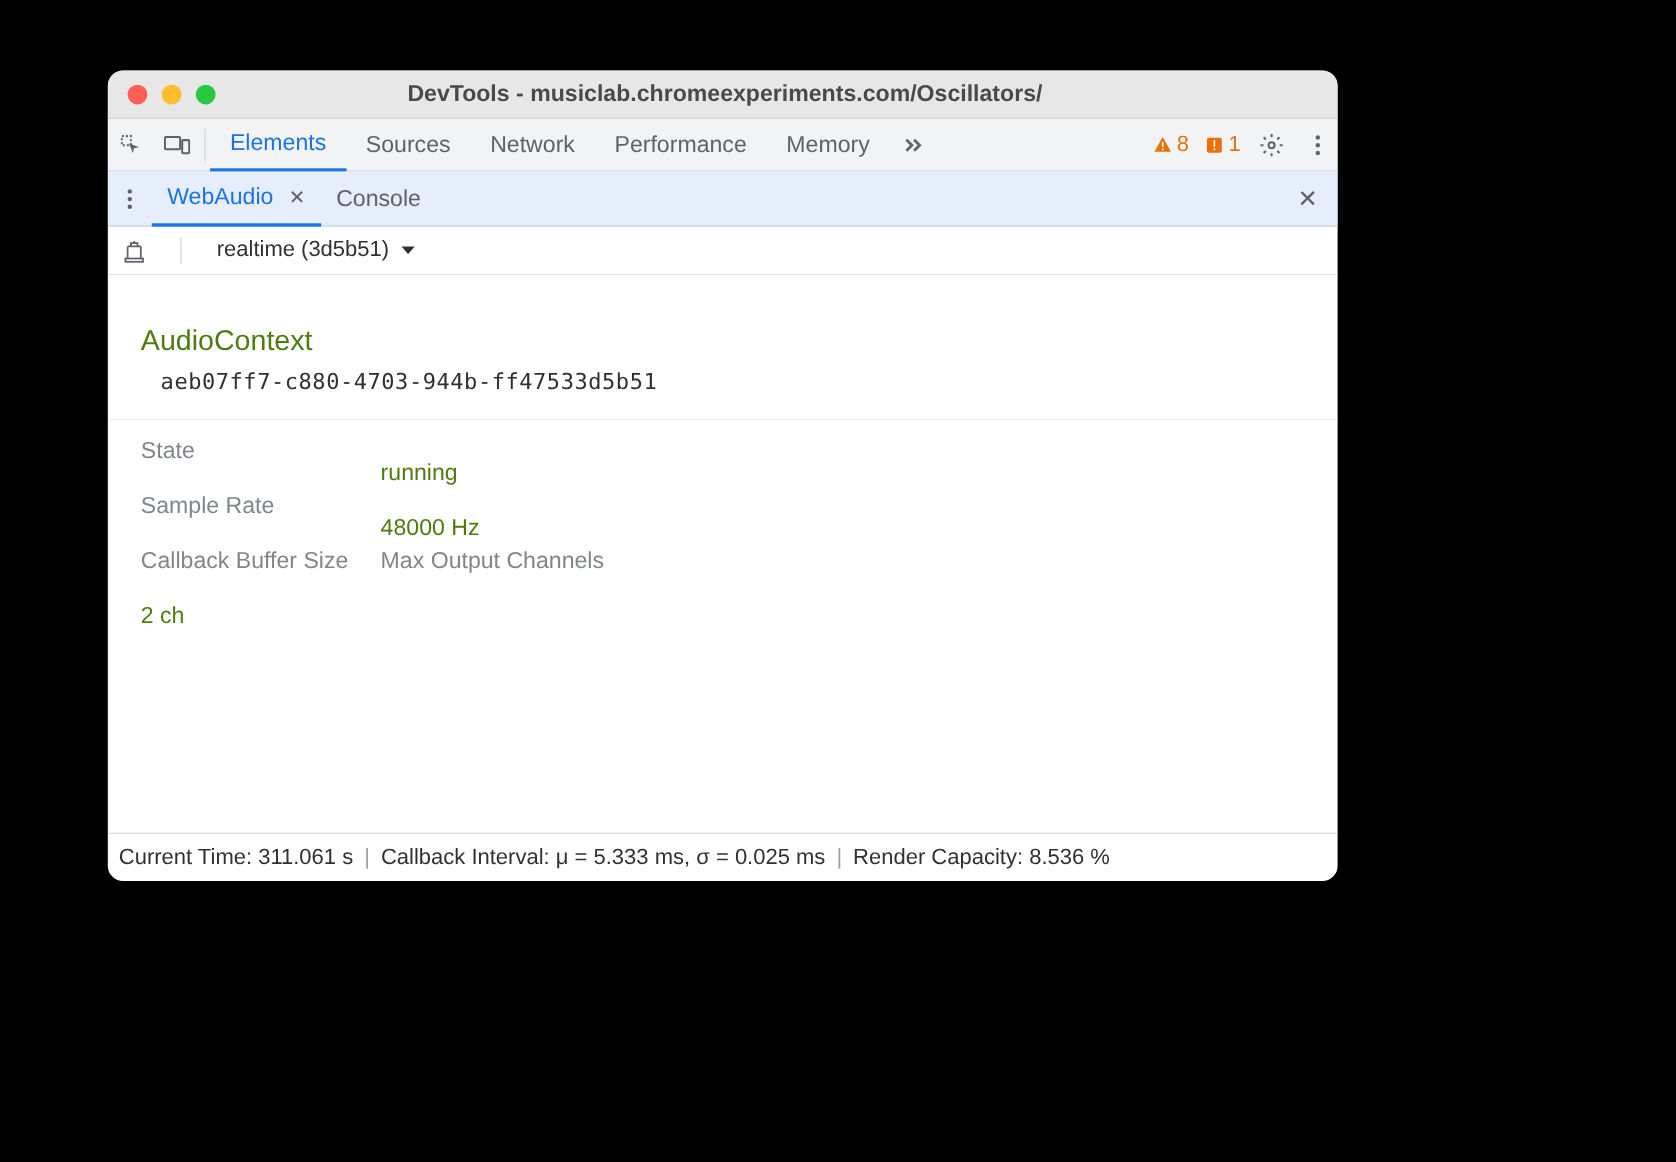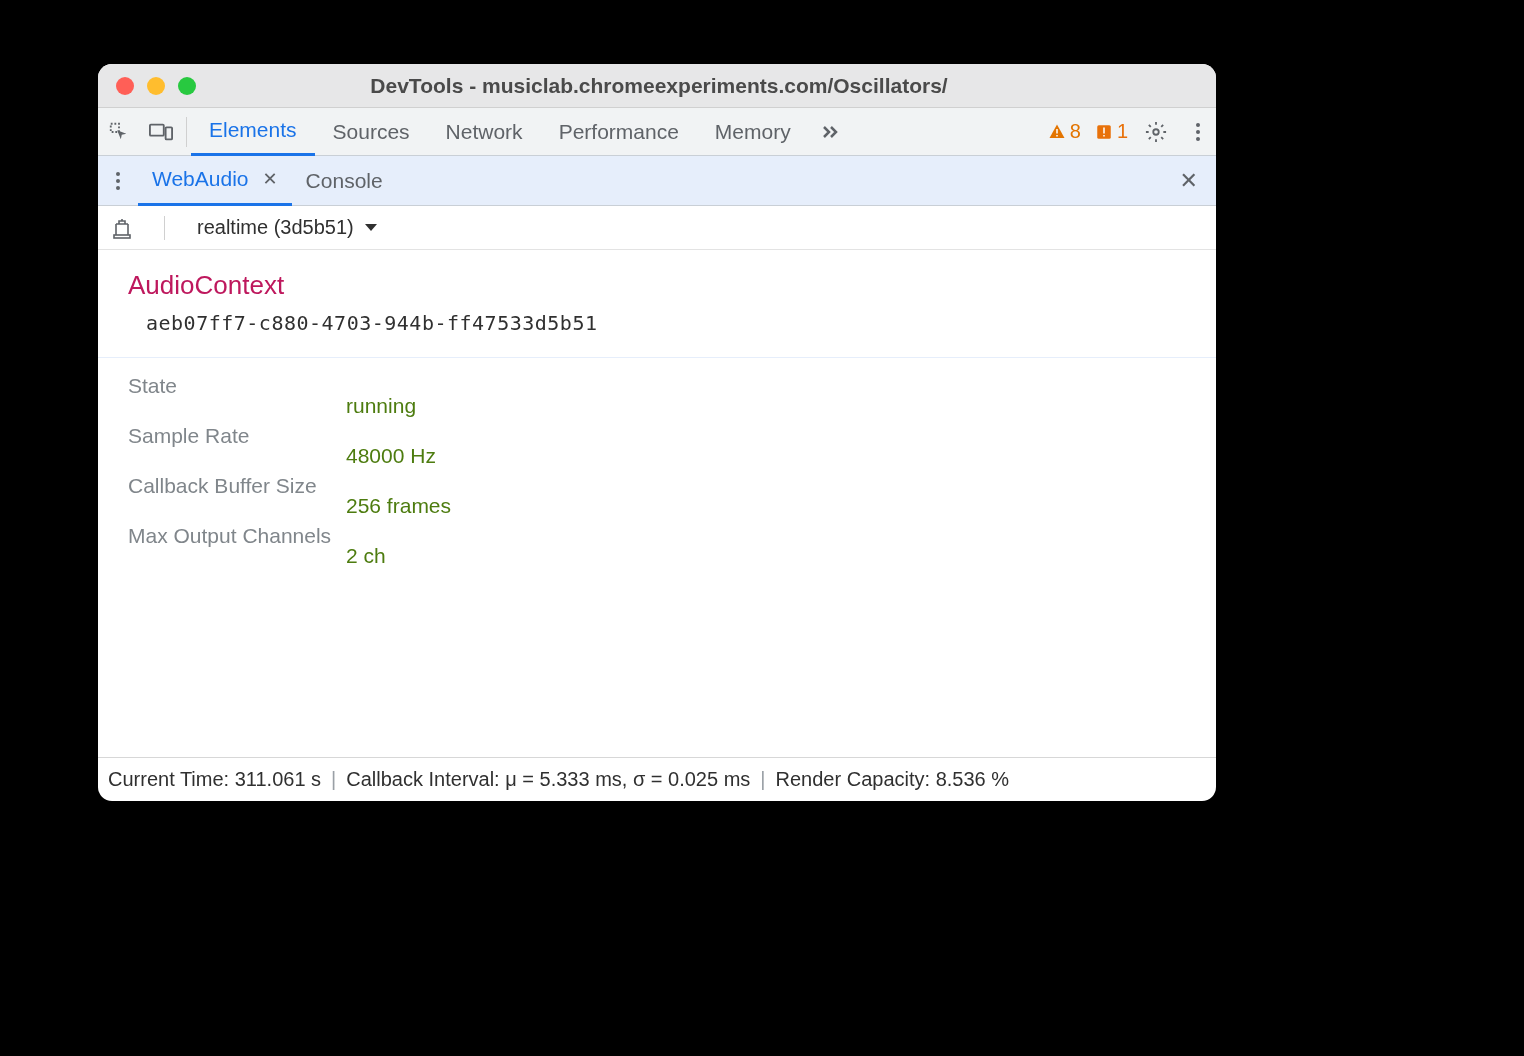--- a/index.html
+++ b/index.html
@@ -141,22 +141,23 @@
   }
   
   .content {
     flex: 1;
     padding: 20px 30px 0 30px;
     overflow: auto;
   }
   .ctx-title {
     font-size: 26px;
     font-weight: 400;
-    color: #be185d;
+    color: #4d7c0f;
     margin-bottom: 10px;
+    margin-top: 24px;
   }
   .ctx-id {
     font-family: ui-monospace, Menlo, monospace;
     font-size: 20px;
     color: #303030;
     letter-spacing: 0.5px;
     margin-left: 18px;
   }
   .hr { height:1px; background:#e6eefb; margin: 22px -30px 16px -30px; }
   .prop-table { display: grid; grid-template-columns: 218px 1fr; row-gap: 6px; font-size: 21px; }
@@ -287,21 +288,20 @@
   <div class="content">
     <div class="ctx-title">AudioContext</div>
     <div class="ctx-id">aeb07ff7-c880-4703-944b-ff47533d5b51</div>
     <div class="hr"></div>
     <div class="prop-table">
       <div class="prop-label">State</div>
       <div class="prop-val">running</div>
       <div class="prop-label">Sample Rate</div>
       <div class="prop-val">48000 Hz</div>
       <div class="prop-label">Callback Buffer Size</div>
-      <div class="prop-val">256 frames</div>
       <div class="prop-label">Max Output Channels</div>
       <div class="prop-val">2 ch</div>
     </div>
   </div>
 
   <div class="statusbar">
     <span>Current Time: 311.061 s</span>
     <span class="sbsep">|</span>
     <span>Callback Interval: μ = 5.333 ms, σ = 0.025 ms</span>
     <span class="sbsep">|</span>

